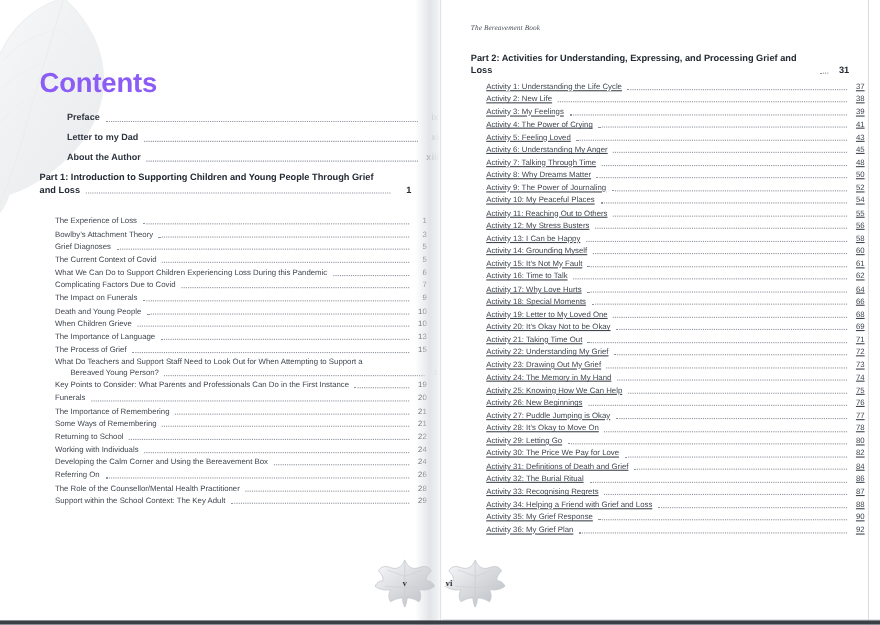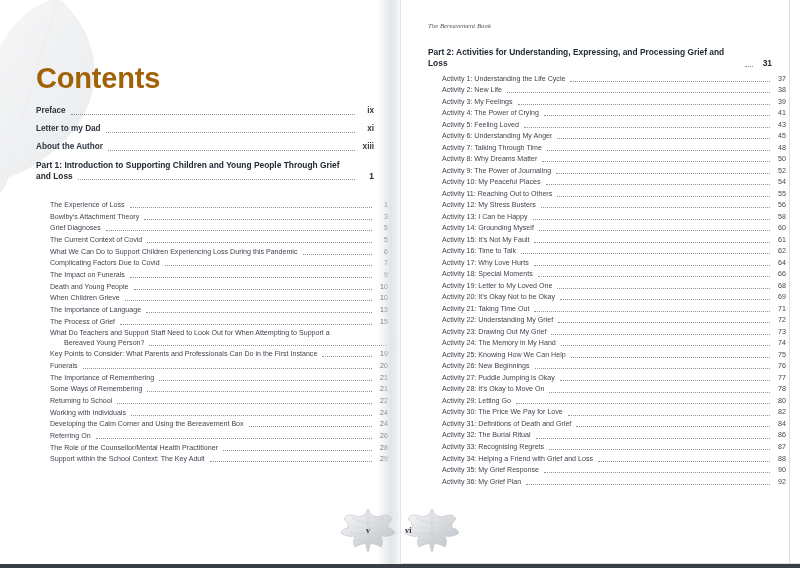--- a/index.html
+++ b/index.html
@@ -130,23 +130,23 @@
   .running-head {
     font-family: "Liberation Serif", serif;
     font-style: italic;
     font-size: 6.6px;
     color: #4a5058;
     letter-spacing: .1px;
     margin-bottom: 18px;
   }
 
   h1.contents-title {
-    font-size: 29px;
+    font-size: 25px;
     font-weight: 700;
-    color: #a16207;
+    color: #8b5cf6;
     margin: 0 0 13px 0;
     letter-spacing: -.2px;
     line-height: 1;
   }
 
   
   .toc-row {
     display: flex;
     align-items: flex-end;
     width: 100%;
@@ -168,20 +168,21 @@
     text-align: right;
     min-width: 14px;
   }
 
   
   .row-front {
     font-size: 8.2px;
     font-weight: 700;
     color: #2e353f;
     margin-bottom: 7.5px;
+    margin-left: 25px;
   }
   .row-front .toc-page { min-width: 16px; font-weight: 700; }
 
   
   .row-part {
     font-size: 8.4px;
     font-weight: 700;
     color: #232a33;
     margin-top: 6px;
     margin-bottom: 19px;
@@ -207,21 +208,21 @@
 
   .entry-firstline {
     font-size: 7.1px;
     color: #40464f;
     padding-left: 14px;
     line-height: 1.3;
   }
   .row-entry.continuation { padding-left: 28px; }
 
   
-  .content-area-right .row-entry { margin-bottom: 2.45px; }
+  .content-area-right .row-entry { margin-bottom: 2.45px; text-decoration: underline; }
 </style>
 </head>
 <body>
 
 <div id="book">
 
   <div class="page page-left"></div>
   <div class="page page-right"></div>
 
   <svg class="leaf-watermark" viewBox="0 0 190 210" aria-hidden="true">

